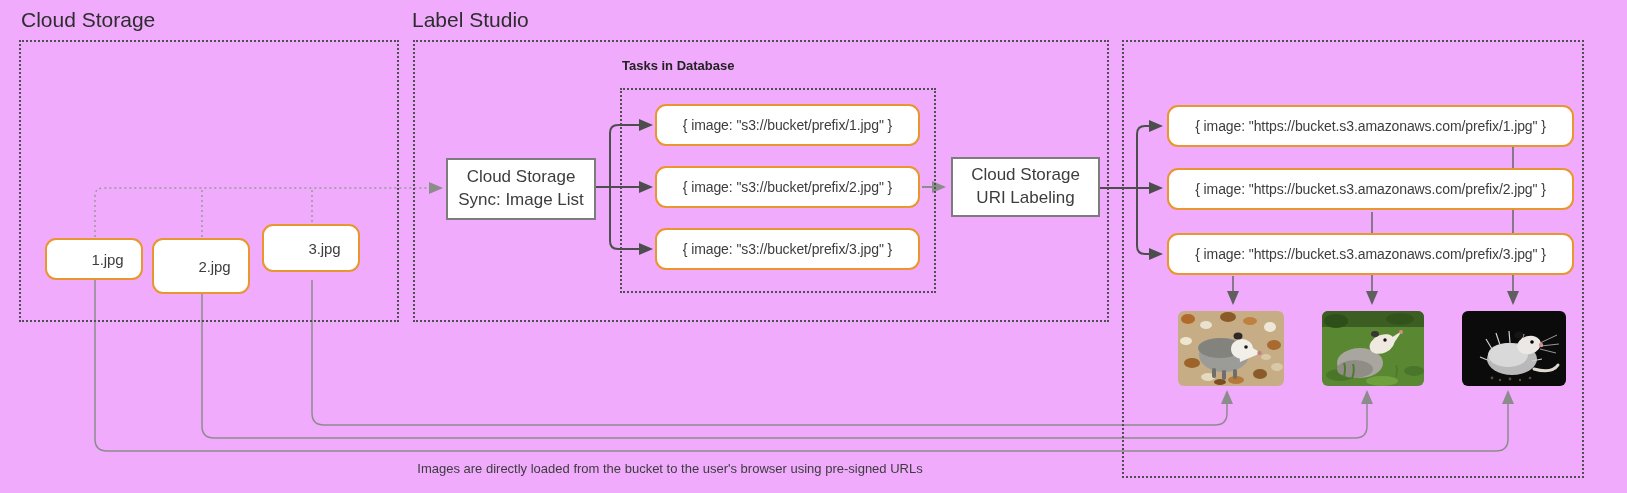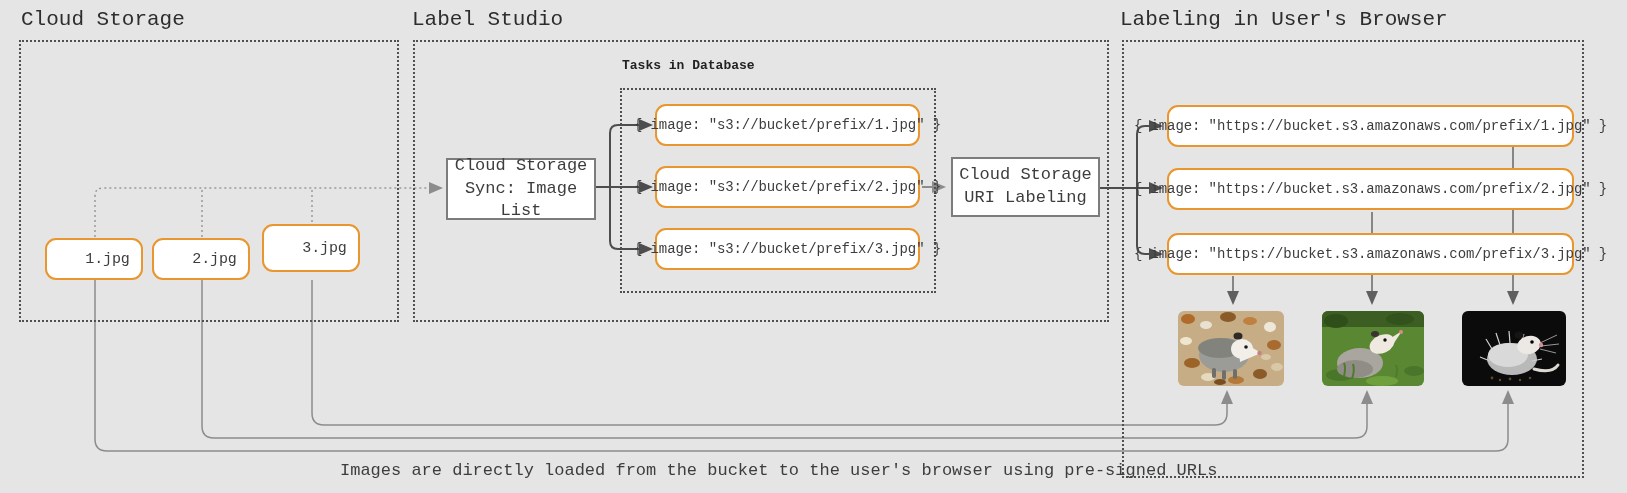--- a/index.html
+++ b/index.html
@@ -1,18 +1,18 @@
 <!DOCTYPE html>
 <html><head>
 <meta charset="utf-8">
 <style>
   html,body{margin:0;padding:0;background:#fff;}
   #canvas{
-    position:relative;width:1627px;height:493px;background:#e5e5e5;
-    font-family:Liberation Mono, monospace;color:#3d3d3d;overflow:hidden;
+    position:relative;width:1627px;height:493px;background:#f0abfc;
+    font-family:Liberation Sans, sans-serif;color:#3d3d3d;overflow:hidden;
   }
   .sec-title{
     position:absolute;font-size:21px;color:#2d2d2d;white-space:nowrap;
   }
   .dotted-box{
     position:absolute;border:2px dotted #4f4f4f;background:transparent;box-sizing:border-box;
   }
   .pill{
     position:absolute;border:2px solid #e8962d;border-radius:11px;background:#fff;
     box-sizing:border-box;display:flex;align-items:center;justify-content:center;
@@ -29,21 +29,21 @@
   }
   .urls-label{
     position:absolute;font-size:17px;color:#2f2f2f;white-space:nowrap;
   }
   .photo{
     position:absolute;border-radius:6px;overflow:hidden;
   }
   .photo svg{display:block;}
   .caption{
     position:absolute;left:340px;top:461px;width:660px;text-align:center;
-    font-size:17px;color:#3d3d3d;white-space:nowrap;
+    font-size:13px;color:#3d3d3d;white-space:nowrap;
   }
   .overlay{position:absolute;left:0;top:0;}
 </style>
 </head>
 <body>
 
 <div id="canvas">
 
   <svg class="overlay" width="1627" height="493" viewBox="0 0 1627 493">
     <defs>
@@ -90,21 +90,21 @@
       <path d="M95,280 V439 Q95,451 107,451 H1496 Q1508,451 1508,439 V403" marker-end="url(#mGray)"></path>
       <path d="M202,280 V426 Q202,438 214,438 H1355 Q1367,438 1367,426 V403" marker-end="url(#mGray)"></path>
       <path d="M312,280 V413 Q312,425 324,425 H1215 Q1227,425 1227,413 V403" marker-end="url(#mGray)"></path>
     </g>
   </svg>
 
   <div class="sec-title" style="left:21px;top:8px;">Cloud Storage</div>
   <div class="dotted-box" style="left:19px;top:40px;width:380px;height:282px;"></div>
 
   <div class="pill file" style="left:45px;top:238px;width:98px;height:42px;">1.jpg</div>
-  <div class="pill file" style="left:152px;top:238px;width:98px;height:42px;">2.jpg</div>
+  <div class="pill file" style="left:152px;top:238px;width:98px;height:56px;">2.jpg</div>
   <div class="pill file" style="left:262px;top:224px;width:98px;height:48px;">3.jpg</div>
 
   <div class="sec-title" style="left:412px;top:8px;">Label Studio</div>
   <div class="dotted-box" style="left:413px;top:40px;width:696px;height:282px;"></div>
 
   <div class="rect-box" style="left:446px;top:158px;width:150px;height:62px;">
     <span>Cloud Storage</span>
     <span>Sync: Image List</span>
   </div>
 
@@ -113,21 +113,20 @@
 
   <div class="pill" style="left:655px;top:104px;width:265px;height:42px;">{ image: "s3://bucket/prefix/1.jpg" }</div>
   <div class="pill" style="left:655px;top:166px;width:265px;height:42px;">{ image: "s3://bucket/prefix/2.jpg" }</div>
   <div class="pill" style="left:655px;top:228px;width:265px;height:42px;">{ image: "s3://bucket/prefix/3.jpg" }</div>
 
   <div class="rect-box" style="left:951px;top:157px;width:149px;height:60px;">
     <span>Cloud Storage</span>
     <span>URI Labeling</span>
   </div>
 
-  <div class="sec-title" style="left:1120px;top:8px;">Labeling in User's Browser</div>
   <div class="dotted-box" style="left:1122px;top:40px;width:462px;height:438px;"></div>
 
 
   <div class="pill" style="left:1167px;top:105px;width:407px;height:42px;">{ image: "https://bucket.s3.amazonaws.com/prefix/1.jpg" }</div>
   <div class="pill" style="left:1167px;top:168px;width:407px;height:42px;">{ image: "https://bucket.s3.amazonaws.com/prefix/2.jpg" }</div>
   <div class="pill" style="left:1167px;top:233px;width:407px;height:42px;">{ image: "https://bucket.s3.amazonaws.com/prefix/3.jpg" }</div>
 
   <div class="photo" style="left:1178px;top:311px;width:106px;height:75px;">
     <svg width="106" height="75" viewBox="0 0 106 75">
       <rect width="106" height="75" fill="#c7ad85"></rect>

